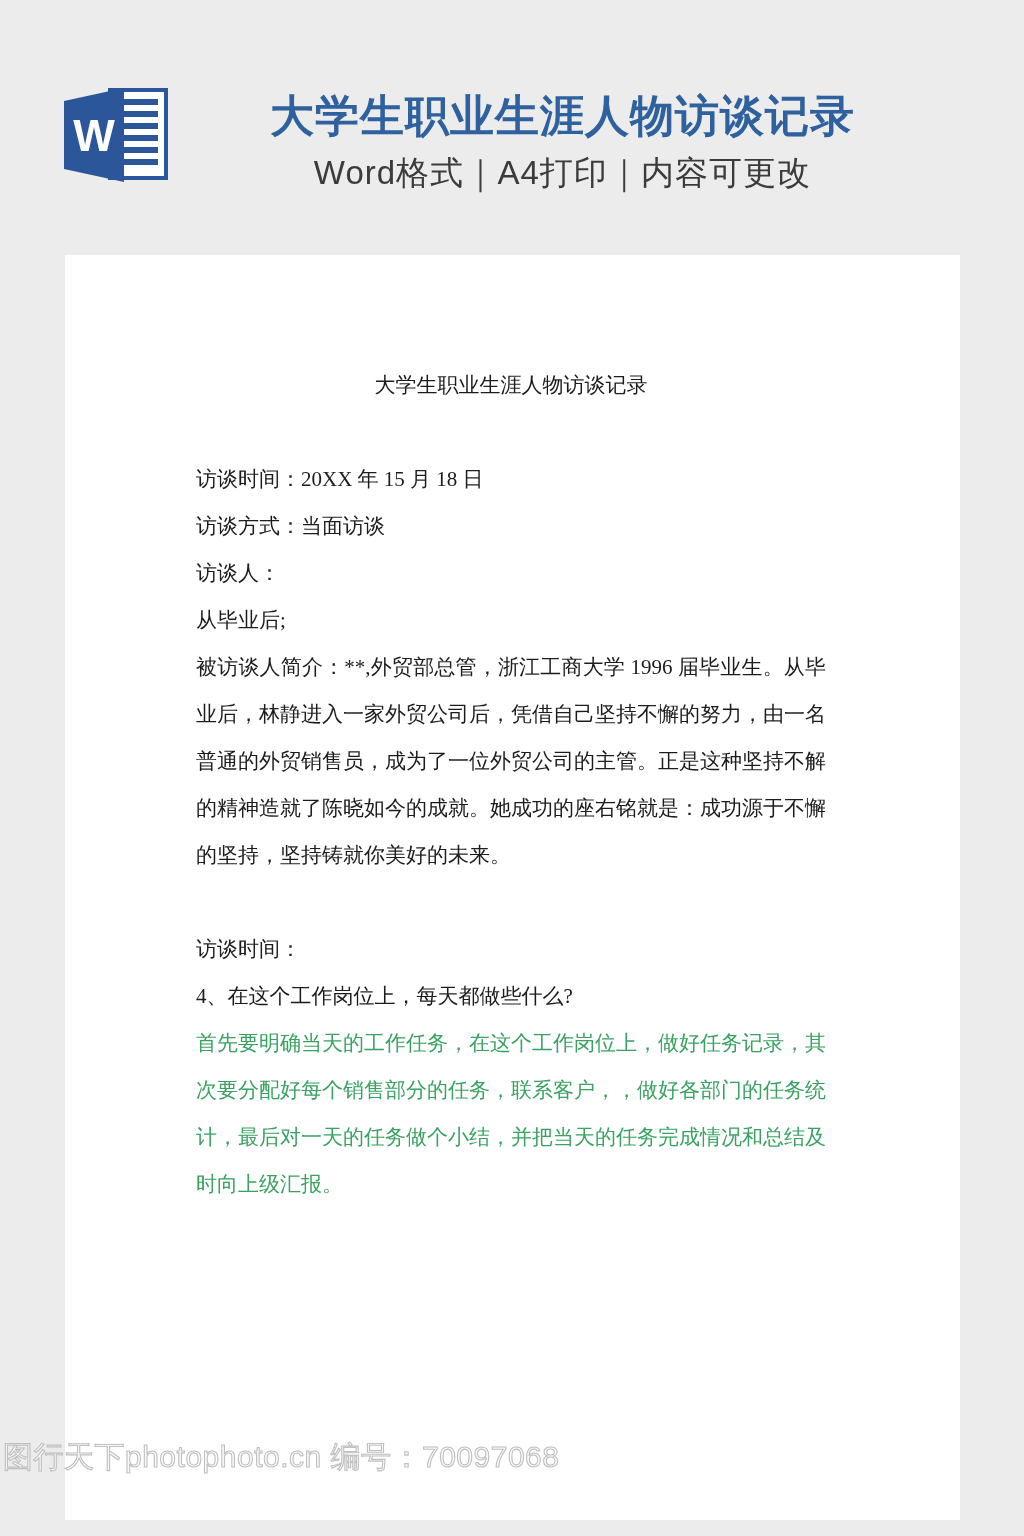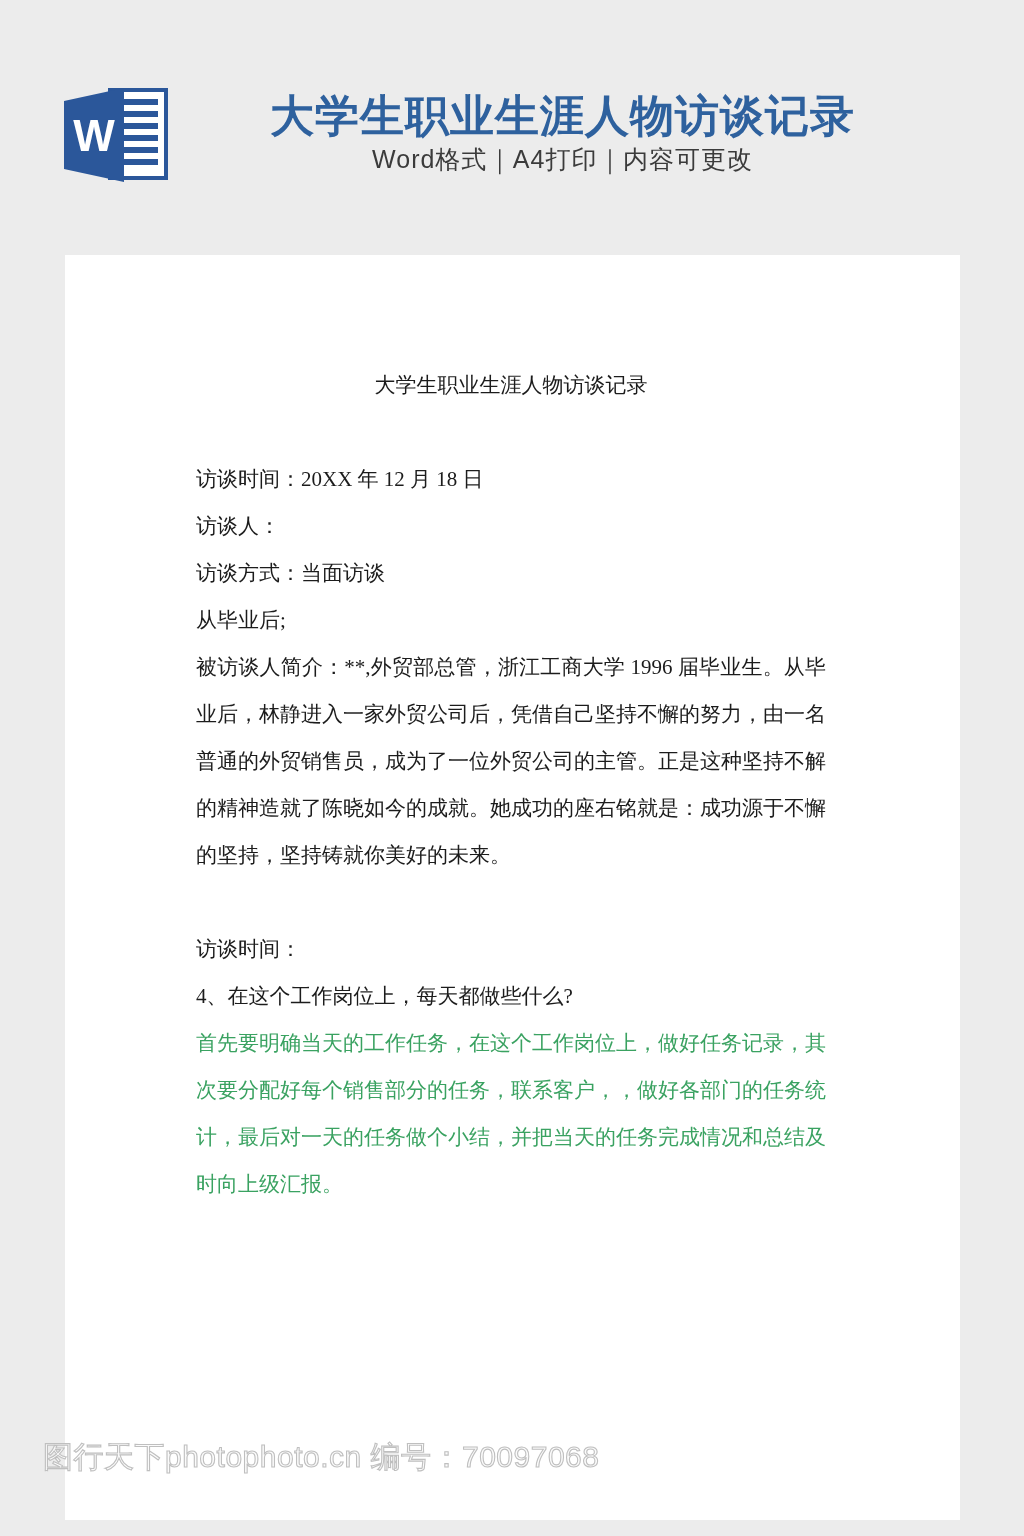--- a/index.html
+++ b/index.html
@@ -24,21 +24,22 @@
     text-align: center;
   }
   .template-title {
     font-size: 44px;
     font-weight: bold;
     color: var(--accent_blue, #2e619e);
     letter-spacing: 1px;
     line-height: 1.25;
   }
   .template-subtitle {
-    font-size: 25px;
+    margin-top: 8px;
+    font-size: 33px;
     color: var(--subtitle_text, #3b3b3b);
     letter-spacing: 1px;
   }
   .word-icon {
     position: absolute;
     left: 58px;
     top: 84px;
   }
 
   
@@ -73,21 +74,20 @@
   .watermark-text {
     position: absolute;
     left: 3px;
     top: 1437px;
     font-size: 30px;
     font-family: "Liberation Sans", sans-serif;
     color: #fbfbfb;
     -webkit-text-stroke: 1.1px #bfbfbf;
     letter-spacing: 0.5px;
     white-space: nowrap;
-    margin-left: 40px;
   }
 </style>
 </head>
 <body style="--background: #ececec; --page: #ffffff; --accent_blue: #2e619e; --word_icon_blue: #2b579a; --subtitle_text: #3b3b3b; --body_text: #1c1c1c; --green_text: #3aa261;">
 
 <svg class="word-icon" width="118" height="102" viewBox="0 0 118 102" aria-hidden="true">
   <rect x="52" y="6" width="56" height="88" fill="#ffffff" stroke="#2b579a" stroke-width="4"></rect>
   <g fill="#2b579a">
     <rect x="62" y="15" width="38" height="6"></rect>
     <rect x="62" y="27" width="38" height="6"></rect>
@@ -102,23 +102,23 @@
 
 <div class="template-header">
   <div class="template-title">大学生职业生涯人物访谈记录</div>
   <div class="template-subtitle">Word格式｜A4打印｜内容可更改</div>
 </div>
 
 <div class="document-page">
   <div class="document-body">
       <div class="blk doc-title">大学生职业生涯人物访谈记录</div>
       <div class="blk spacer"></div>
-      <div class="blk label">访谈时间：20XX 年 12 月 18 日</div>
+      <div class="blk label">访谈时间：20XX 年 15 月 18 日</div>
+      <div class="blk label">访谈方式：当面访谈</div>
       <div class="blk label">访谈人：</div>
-      <div class="blk label">访谈方式：当面访谈</div>
       <div class="blk label">从毕业后;</div>
       <div class="blk para">被访谈人简介：**,外贸部总管，浙江工商大学 1996 届毕业生。从毕业后，林静进入一家外贸公司后，凭借自己坚持不懈的努力，由一名普通的外贸销售员，成为了一位外贸公司的主管。正是这种坚持不解的精神造就了陈晓如今的成就。她成功的座右铭就是：成功源于不懈的坚持，坚持铸就你美好的未来。</div>
       <div class="blk spacer"></div>
       <div class="blk label">访谈时间：</div>
       <div class="blk label">4、在这个工作岗位上，每天都做些什么?</div>
       <div class="blk para-green">首先要明确当天的工作任务，在这个工作岗位上，做好任务记录，其次要分配好每个销售部分的任务，联系客户，，做好各部门的任务统计，最后对一天的任务做个小结，并把当天的任务完成情况和总结及时向上级汇报。</div>
     </div>
 </div>
 
 <div class="watermark-text">图行天下photophoto.cn 编号：70097068</div>

